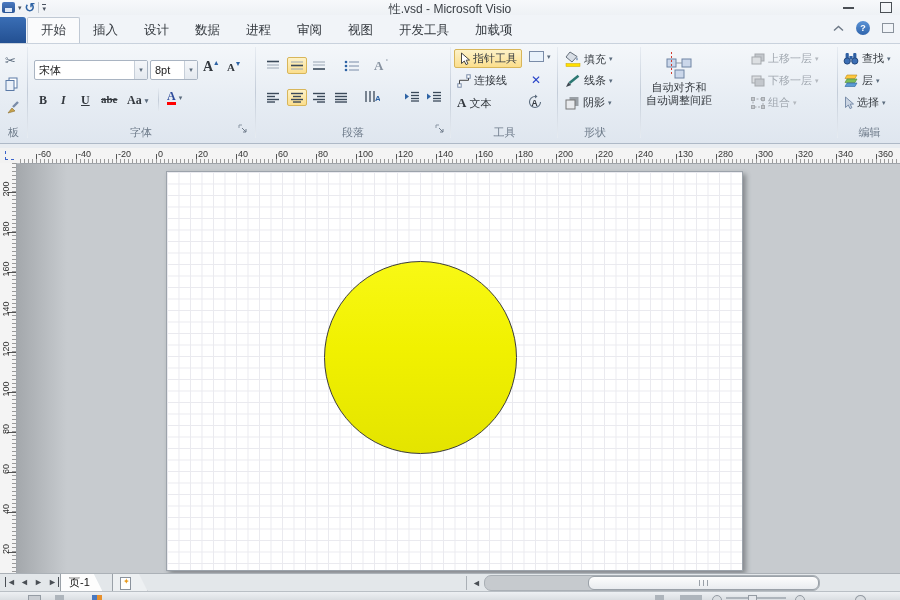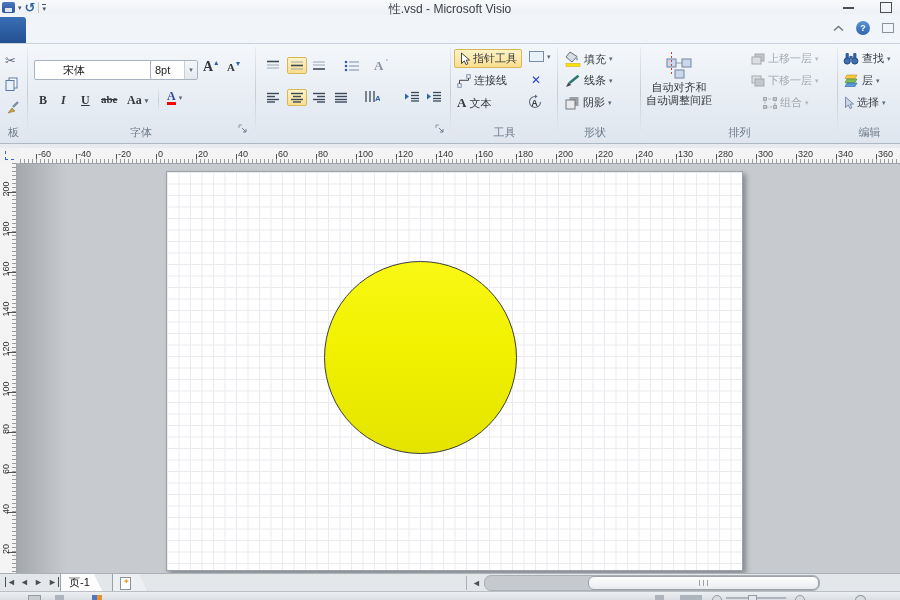--- a/index.html
+++ b/index.html
@@ -122,20 +122,31 @@
     </div>
     <div id="title-text">性.vsd - Microsoft Visio</div>
     <div id="winbtns">
       <span class="win-min"></span>
       <span class="win-max"></span>
     </div>
   </div>
 
   <div id="tabrow">
     <div id="file-tab"></div>
+    <div class="tabs-wrap">
+      <div class="rtab active">开始</div>
+      <div class="rtab">插入</div>
+      <div class="rtab">设计</div>
+      <div class="rtab">数据</div>
+      <div class="rtab">进程</div>
+      <div class="rtab">审阅</div>
+      <div class="rtab">视图</div>
+      <div class="rtab">开发工具</div>
+      <div class="rtab">加载项</div>
+    </div>
     <div id="tabrow-right">
       <svg width="11" height="7">
           <polyline points="1,5.5 5.5,1.5 10,5.5" fill="none" stroke="#6E7987" stroke-width="1.4"></polyline>
         </svg>
       <span class="help-btn">?</span>
       <span class="mini-box"></span>
     </div>
   </div>
 
   <div id="ribbon">
@@ -152,21 +163,21 @@
         <svg width="14" height="13">
             <path d="M2 12 L6 7 L9 10 Z" fill="#C8A24A" stroke="#8B6F2F" stroke-width="0.6"></path>
             <path d="M7 6 L12 1" stroke="#7A8CA8" stroke-width="2.4"></path>
           </svg>
       </div>
       <div class="grp-label">板</div>
     </div>
     <div class="gsep" style="left:27px;"></div>
 
     <div class="grp" style="left:28px;width:226px;">
-      <div class="combo" style="left:6px;top:16px;width:112px;height:18px;padding-left:24px;">
+      <div class="combo" style="left:6px;top:16px;width:112px;height:18px;">
         <span class="cv">宋体</span>
         <span class="ca">▾</span>
       </div>
       <div class="combo" style="left:122px;top:16px;width:46px;height:18px;">
         <span class="cv">8pt</span>
         <span class="ca">▾</span>
       </div>
       <div class="btn" style="left:174px;top:14px;">
         <span class="glyph-b" style="font-size:14px;">A</span>
           <span style="color:#2E63A4;font-size:8px;margin-left:-2px;margin-top:-10px;">▴</span>
@@ -284,20 +295,21 @@
       </div>
       <div class="btn" style="left:168px;top:46px;">
         <svg width="16" height="11">
             <path d="M1 2.5 L5 5.5 L1 8.5 Z" fill="#2E63A4"></path>
             <line x1="7" y1="1.5" x2="15" y2="1.5" stroke="#3B4A5A" stroke-width="1.3"></line>
             <line x1="7" y1="4.5" x2="15" y2="4.5" stroke="#3B4A5A" stroke-width="1.3"></line>
             <line x1="7" y1="7.5" x2="15" y2="7.5" stroke="#3B4A5A" stroke-width="1.3"></line>
             <line x1="7" y1="10" x2="15" y2="10" stroke="#3B4A5A" stroke-width="1.3"></line>
           </svg>
       </div>
+      <div class="grp-label">段落</div>
       <svg class="launcher" style="left:178px;top:80px;" width="10" height="10">
         <path d="M1 4 V1 H4" fill="none" stroke="#8B97A5"></path>
           <path d="M4 4 L8 8 M8 5 V8 H5" fill="none" stroke="#6E7B8A"></path>
       </svg>
     </div>
     <div class="gsep" style="left:450px;"></div>
 
     <div class="grp" style="left:452px;width:105px;">
       <div class="btn hl" style="left:2px;top:5px;height:17px;padding:0 4px;">
         <svg width="11" height="13">
@@ -386,32 +398,31 @@
           <span class="dd" style="color:#B3B8BE;">▾</span>
       </div>
       <div class="btn gray" style="left:108px;top:28px;">
         <svg width="14" height="12">
             <rect x="1" y="1" width="9" height="7" fill="#DCDFE2" stroke="#A5A9AE"></rect>
             <rect x="4" y="4" width="9" height="7" fill="#C3C7CC" stroke="#A5A9AE"></rect>
           </svg>
         <span>下移一层</span>
           <span class="dd" style="color:#B3B8BE;">▾</span>
       </div>
-      <div class="btn gray" style="left:120px;top:50px;justify-content:flex-end;">
+      <div class="btn gray" style="left:108px;top:50px;justify-content:flex-end;">
         <svg width="14" height="12">
             <rect x="2" y="2" width="10" height="8" fill="none" stroke="#A5A9AE" stroke-dasharray="2,1.5"></rect>
             <rect x="0.5" y="0.5" width="3" height="3" fill="#C3C7CC" stroke="#A5A9AE"></rect>
             <rect x="10.5" y="0.5" width="3" height="3" fill="#C3C7CC" stroke="#A5A9AE"></rect>
             <rect x="0.5" y="8.5" width="3" height="3" fill="#C3C7CC" stroke="#A5A9AE"></rect>
             <rect x="10.5" y="8.5" width="3" height="3" fill="#C3C7CC" stroke="#A5A9AE"></rect>
           </svg>
         <span>组合</span>
           <span class="dd" style="color:#B3B8BE;">▾</span>
       </div>
-      <div class="grp-label">排列</div>
     </div>
     <div class="gsep" style="left:837px;"></div>
 
     <div class="grp" style="left:839px;width:61px;">
       <div class="btn" style="left:3px;top:6px;">
         <svg width="16" height="13">
             <rect x="2.6" y="1" width="3.2" height="6" rx="1" fill="#2E5FA3"></rect>
             <rect x="10.2" y="1" width="3.2" height="6" rx="1" fill="#2E5FA3"></rect>
             <rect x="6.4" y="4" width="3.2" height="3.5" fill="#2E5FA3"></rect>
             <circle cx="4.2" cy="9" r="3.1" fill="#3C6FB5" stroke="#24497E"></circle>

